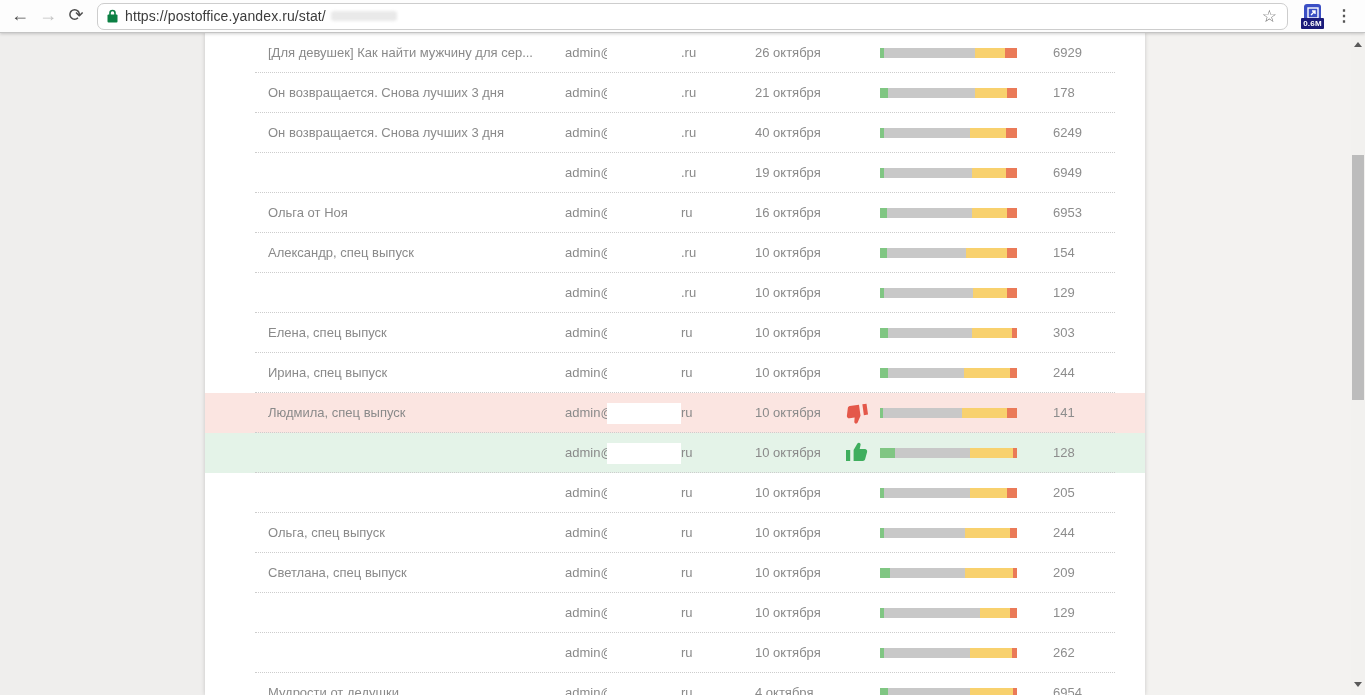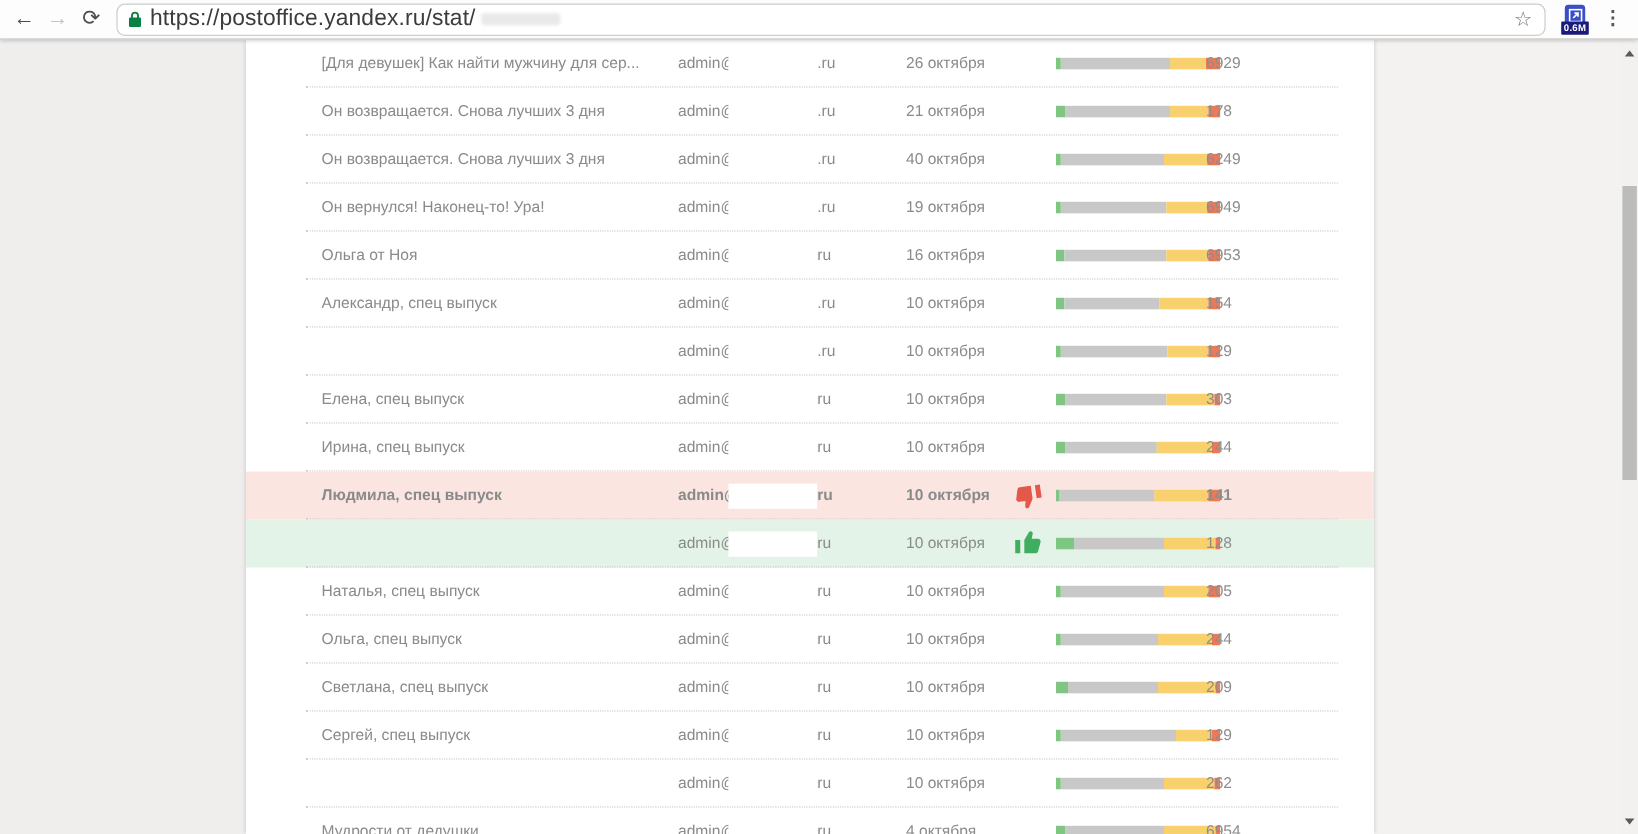--- a/index.html
+++ b/index.html
@@ -9,21 +9,21 @@
   
   .toolbar { position:relative; z-index:5; display:flex; align-items:center;
     height:33px; background:#fdfdfd; border-bottom:1px solid #c4c4c4;
     box-shadow:0 1px 3px rgba(0,0,0,.18); padding:0 8px 0 6px; }
   .nav-btn { width:28px; height:28px; line-height:26px; text-align:center;
     font-size:18px; color:#4e4e4e; cursor:pointer; border-radius:14px; user-select:none; }
   .nav-btn.disabled { color:#c3c3c3; }
   .omnibox { flex:1; display:flex; align-items:center; height:27px; margin:0 7px;
     background:#fff; border:1px solid #cdcdcd; border-radius:7px; padding:0 6px 0 9px; }
   .lock-icon { display:inline-flex; margin-right:7px; }
-  .url-text { font-size:19px; color:#3c3c3c; letter-spacing:.1px; white-space:nowrap; }
+  .url-text { font-size:14px; color:#3c3c3c; letter-spacing:.1px; white-space:nowrap; }
   .url-redacted { display:inline-block; width:66px; height:10px; margin-left:5px;
     background:#e9e9e9; border-radius:3px; filter:blur(1.5px); }
   .omni-spacer { flex:1; }
   .star-btn { font-size:17px; color:#6f6f6f; padding:0 4px; cursor:pointer; user-select:none; }
   .ext-btn { position:relative; width:28px; height:30px; margin:0 4px; cursor:pointer; }
   .ext-glyph { position:absolute; left:5px; top:3px; width:17px; height:17px;
     background:#3b4fc4; border-radius:3px; }
   .ext-glyph svg { position:absolute; left:2.5px; top:2.5px; }
   .ext-badge { position:absolute; left:2px; top:17px; min-width:23px; height:11px;
     background:#1b1b7a; color:#fff; font-size:8px; line-height:11px; text-align:center;
@@ -33,30 +33,30 @@
 
   
   .page { position:relative; height:662px; background:#efeeed; }
   .page-right-bg { position:absolute; top:0; bottom:0; left:1145px; right:0; background:#f3f2f0; }
   .card { position:absolute; left:205px; top:0; width:940px; height:662px;
     background:#fff; box-shadow:0 0 4px rgba(0,0,0,.18); overflow:visible; }
 
   .row { position:relative; height:40px; font-size:13px; color:#8a8a8a; cursor:pointer; }
   .row::after { content:""; position:absolute; left:50px; right:30px; bottom:0;
     border-bottom:1px dotted #cdcdcd; }
-  .row-negative { background:var(--row-negative-bg);font-weight:bold; }
+  .row-negative { background:var(--row-negative-bg); }
   .row-positive { background:var(--row-positive-bg); }
 
   .cell { position:absolute; top:0; line-height:40px; white-space:nowrap; }
   .c-title   { left:63px;  width:280px; overflow:hidden; text-overflow:ellipsis; }
   .c-email   { left:360px; }
   .c-censor  { position:absolute; left:402px; top:10px; width:74px; height:21px; background:#fff; }
   .c-suffix  { left:476px; }
   .c-date    { left:550px; }
-  .c-count   { left:800px; color:#8d8d8d; }
+  .c-count   { left:848px; color:#8d8d8d; }
 
   .thumb { position:absolute; left:640px; top:7px; width:26px; height:26px; display:none; }
   .thumb svg { width:24px; height:24px; }
   .thumb-down { top:9px; transform:rotate(-8deg); }
 
   .bar { position:absolute; left:675px; top:15px; width:137px; height:10px;
     display:flex; overflow:hidden; }
   .seg-green  { background:var(--bar-green); }
   .seg-gray   { background:var(--bar-gray); }
   .seg-yellow { background:var(--bar-yellow); }
@@ -152,21 +152,20 @@
 
     <span class="bar">
       <span class="seg-green" style="width: 3%;"></span>
       <span class="seg-gray" style="width: 63%;"></span>
       <span class="seg-yellow" style="width: 26%;"></span>
       <span class="seg-red" style="width: 8%;"></span>
     </span>
     <span class="cell c-count">6249</span>
   </div>
         <div class="row">
-    <span class="cell c-title">Он вернулся! Наконец-то! Ура!</span>
     <span class="cell c-email">admin@</span>
     <span class="c-censor"></span>
     <span class="cell c-suffix">.ru</span>
     <span class="cell c-date">19 октября</span>
 
     <span class="bar">
       <span class="seg-green" style="width: 3%;"></span>
       <span class="seg-gray" style="width: 64%;"></span>
       <span class="seg-yellow" style="width: 25%;"></span>
       <span class="seg-red" style="width: 8%;"></span>
@@ -280,21 +279,20 @@
     </span>
     <span class="bar">
       <span class="seg-green" style="width: 11%;"></span>
       <span class="seg-gray" style="width: 55%;"></span>
       <span class="seg-yellow" style="width: 31%;"></span>
       <span class="seg-red" style="width: 3%;"></span>
     </span>
     <span class="cell c-count">128</span>
   </div>
         <div class="row">
-    <span class="cell c-title">Наталья, спец выпуск</span>
     <span class="cell c-email">admin@</span>
     <span class="c-censor"></span>
     <span class="cell c-suffix">ru</span>
     <span class="cell c-date">10 октября</span>
 
     <span class="bar">
       <span class="seg-green" style="width: 3%;"></span>
       <span class="seg-gray" style="width: 63%;"></span>
       <span class="seg-yellow" style="width: 27%;"></span>
       <span class="seg-red" style="width: 7%;"></span>
@@ -325,21 +323,20 @@
 
     <span class="bar">
       <span class="seg-green" style="width: 7%;"></span>
       <span class="seg-gray" style="width: 55%;"></span>
       <span class="seg-yellow" style="width: 35%;"></span>
       <span class="seg-red" style="width: 3%;"></span>
     </span>
     <span class="cell c-count">209</span>
   </div>
         <div class="row">
-    <span class="cell c-title">Сергей, спец выпуск</span>
     <span class="cell c-email">admin@</span>
     <span class="c-censor"></span>
     <span class="cell c-suffix">ru</span>
     <span class="cell c-date">10 октября</span>
 
     <span class="bar">
       <span class="seg-green" style="width: 3%;"></span>
       <span class="seg-gray" style="width: 70%;"></span>
       <span class="seg-yellow" style="width: 22%;"></span>
       <span class="seg-red" style="width: 5%;"></span>

